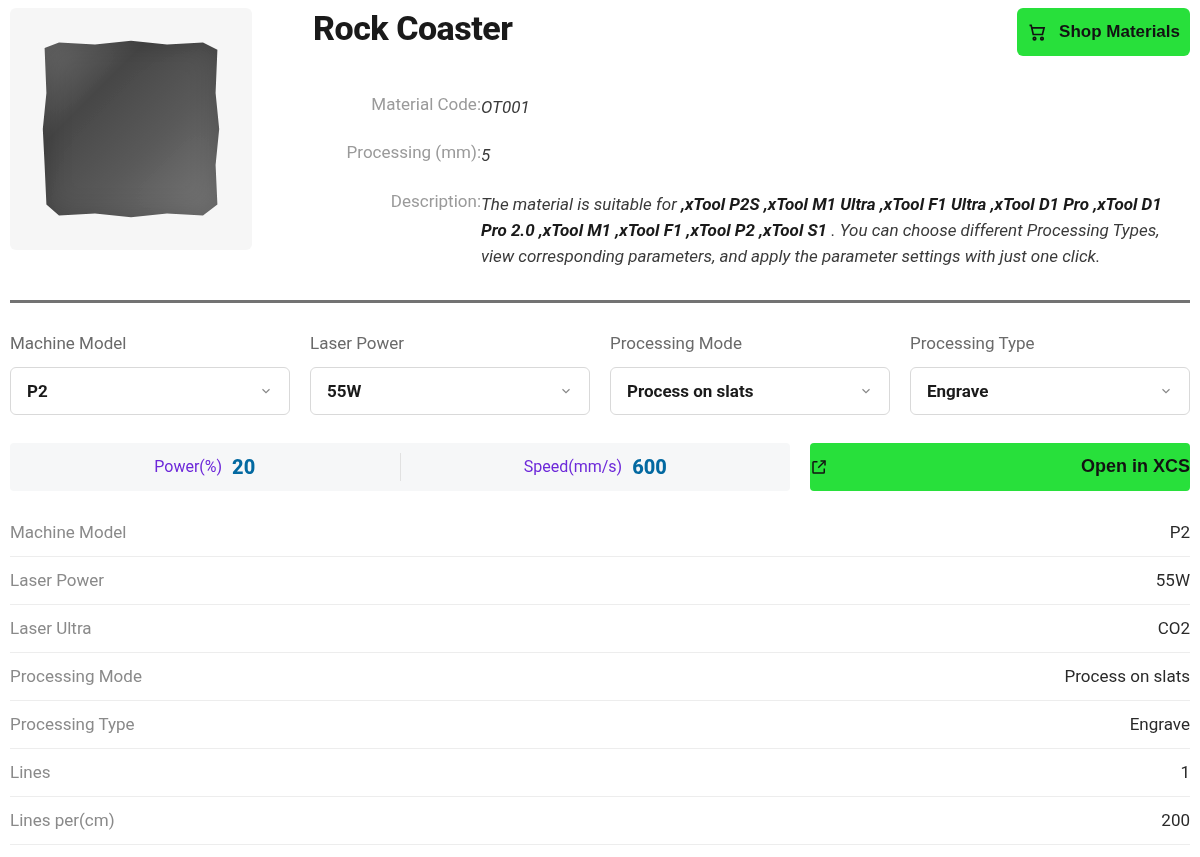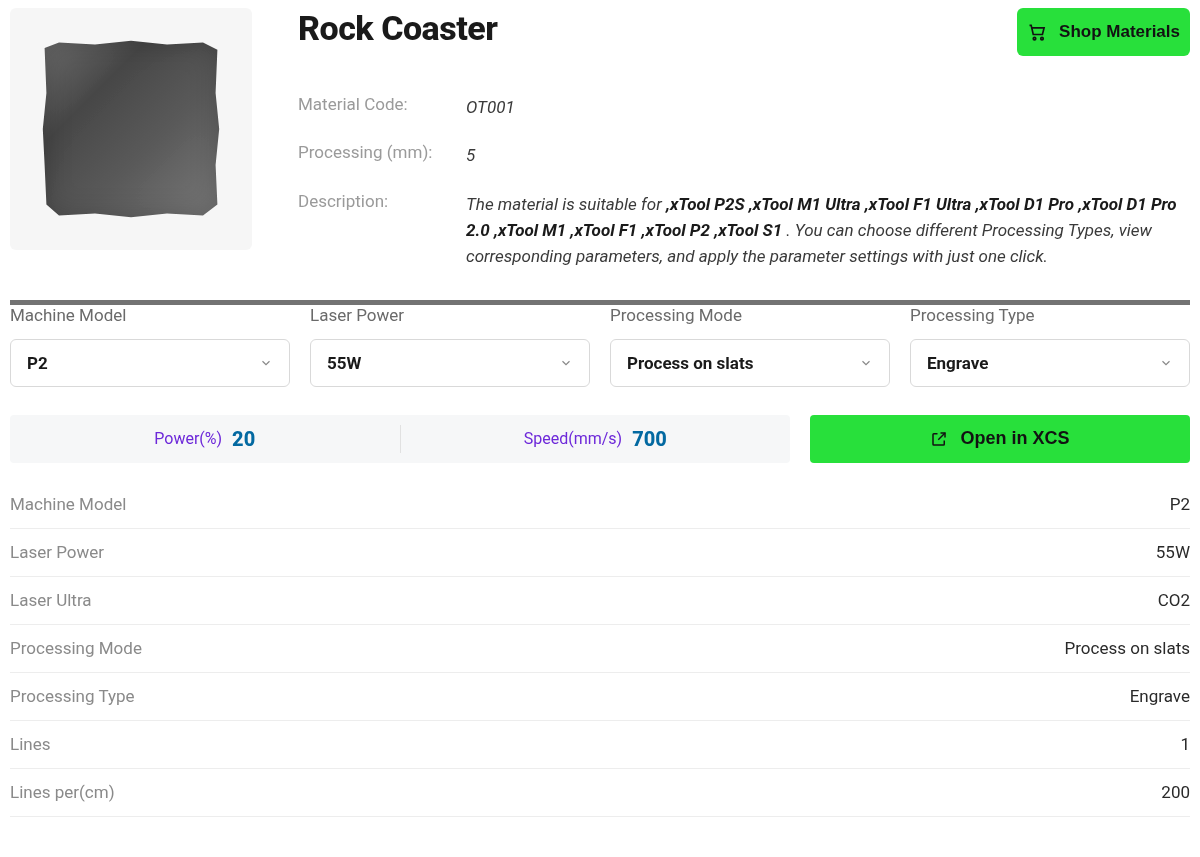--- a/index.html
+++ b/index.html
@@ -5,23 +5,24 @@
   * { box-sizing: border-box; margin: 0; padding: 0; }
   body {
     font-family: -apple-system, BlinkMacSystemFont, "Segoe UI", Roboto, Helvetica, Arial, sans-serif;
     background: #fff;
     color: #222;
     width: 1200px;
     padding: 8px 10px 0 10px;
   }
   .top-section {
     display: flex;
-    gap: 46px;
+    gap: 61px;
     padding-bottom: 30px;
-    border-bottom: 5px solid #737373;
+    border-bottom: 3px solid #737373;
+    margin-bottom: 30px;
   }
   .material-image {
     width: 242px;
     height: 242px;
     background: #f6f6f6;
     border-radius: 6px;
     display: flex;
     align-items: center;
     justify-content: center;
     flex-shrink: 0;
@@ -62,21 +63,21 @@
     cursor: pointer;
   }
   .shop-btn svg { width: 20px; height: 20px; }
   .meta-grid {
     margin-top: 38px;
     display: grid;
     grid-template-columns: 168px 1fr;
     row-gap: 22px;
     font-size: 17px;
   }
-  .meta-label { color: #9a9a9a; }
+  .meta-label { color: #9a9a9a; text-align: right; }
   .meta-value { color: #3a3a3a; line-height: 1.55; font-style: italic; }
   .meta-value b { font-weight: 700; color: #1a1a1a; }
   .selectors {
     display: grid;
     grid-template-columns: repeat(4, 1fr);
     gap: 20px;
     margin-bottom: 28px;
   }
   .sel-group { display: flex; flex-direction: column; gap: 14px; }
   .sel-label { font-size: 17px; color: #6a6a6a; }
@@ -122,21 +123,21 @@
   .open-xcs {
     background: #28e03b;
     color: #121212;
     border: none;
     border-radius: 4px;
     height: 48px;
     font-size: 18px;
     font-weight: 700;
     display: inline-flex;
     align-items: center;
-    justify-content: center;
+    justify-content: space-between;
     gap: 12px;
     cursor: pointer;
   }
   .open-xcs svg { width: 18px; height: 18px; }
   .detail-table { width: 100%; }
   .detail-row {
     display: flex;
     justify-content: space-between;
     align-items: center;
     height: 48px;
@@ -221,21 +222,21 @@
 
 <div class="summary-bar">
   <div class="stat-pair" style="grid-column: span 2;">
     <div class="half">
       <span class="stat-label">Power(%)</span>
       <span class="stat-value">20</span>
     </div>
     <div class="divider"></div>
     <div class="half">
       <span class="stat-label">Speed(mm/s)</span>
-      <span class="stat-value">700</span>
+      <span class="stat-value">600</span>
     </div>
   </div>
   <button class="open-xcs">
     <svg viewBox="0 0 24 24" fill="none" stroke="currentColor" stroke-width="2">
       <path d="M14 4h6v6"></path>
         <path d="M20 4l-9 9"></path>
         <path d="M19 14v5a1 1 0 0 1-1 1H5a1 1 0 0 1-1-1V6a1 1 0 0 1 1-1h5"></path>
     </svg>
     <span>Open in XCS</span>
   </button>

